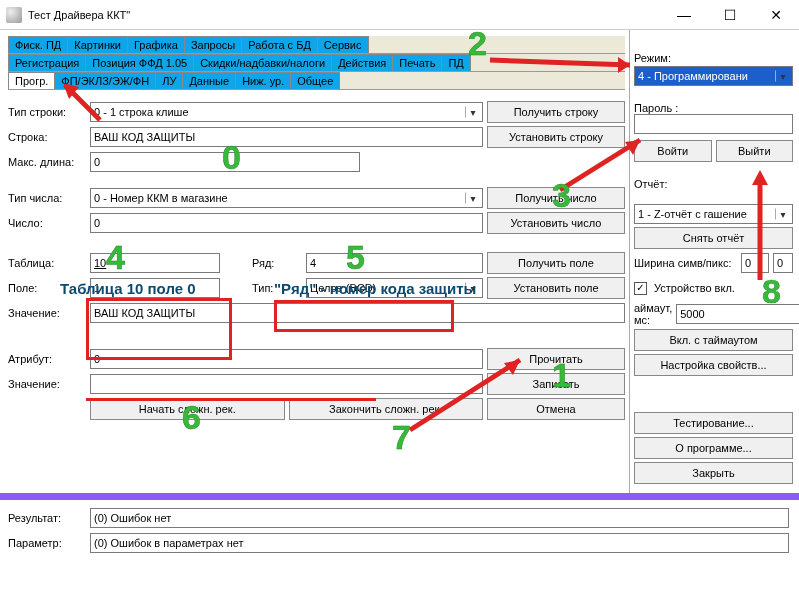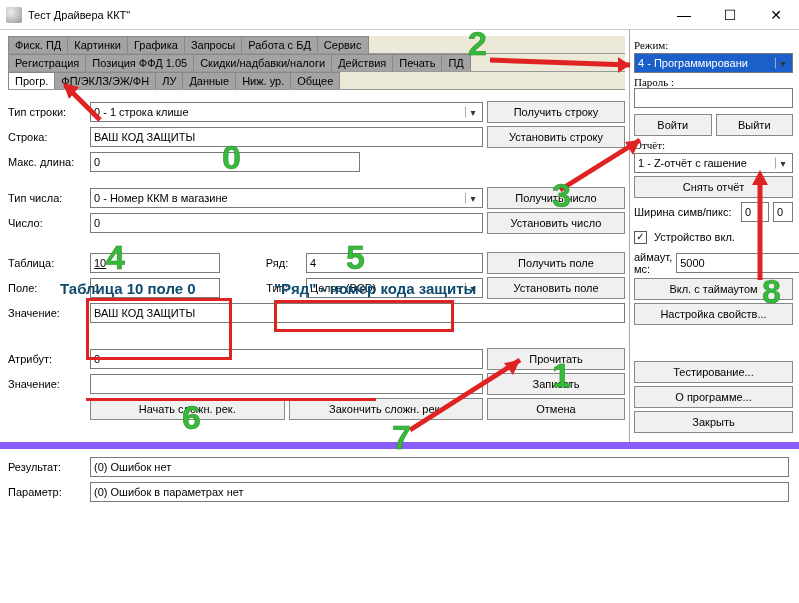--- a/index.html
+++ b/index.html
@@ -2,34 +2,34 @@
 <html><head>
 <meta charset="utf-8">
 <style>
   * { box-sizing: border-box; margin: 0; padding: 0; font-family: "Segoe UI", Tahoma, sans-serif; font-size: 11px; }
   body { background: #fff; color: #000; width: 799px; }
   .titlebar { height: 30px; display: flex; align-items: center; padding-left: 6px; border-bottom: 1px solid #ccc; }
   .titlebar .title { flex: 1; }
   .titlebar .icon { width: 16px; height: 16px; margin-right: 6px; background: radial-gradient(circle at 30% 30%, #eee, #999); border-radius: 2px; }
   .titlebar .btn { width: 46px; height: 30px; display:flex; align-items:center; justify-content:center; font-size:14px; }
   .tabs { display:flex; flex-wrap:wrap; border-bottom:1px solid #999; background:#ece9d8; }
-  .tab { padding:2px 6px; border:1px solid #888; border-bottom:none; margin-right:-1px; background:#a3a3a3; white-space:nowrap; cursor:default; }
+  .tab { padding:2px 6px; border:1px solid #888; border-bottom:none; margin-right:-1px; background:#0ea5e9; white-space:nowrap; cursor:default; }
   .tab.active { background:#fff; font-weight:normal; position:relative; z-index:2; }
   .content { display:flex; }
   .left { flex:1; padding:6px 4px 6px 8px; }
   .right { width:170px; padding:6px 6px 6px 4px; border-left:1px solid #aaa; }
   .row { display:flex; align-items:center; margin:3px 0; min-height:22px; gap:4px;}
   .lbl { width:78px; }
-  .lbl2 { width:50px;text-align:center; }
+  .lbl2 { width:50px; }
   .inp { border:1px solid #7a7a7a; height:20px; padding:1px 3px; background:#fff; }
   .sel { border:1px solid #7a7a7a; height:20px; background:#fff; padding:0 16px 0 3px; position:relative; display:flex; align-items:center; }
   .sel::after { content:"▾"; position:absolute; right:2px; top:50%; transform:translateY(-50%); font-size:10px; color:#333; width:14px; text-align:center; border-left:1px solid #aaa;}
   .btnw { border:1px solid #888; background:#f0f0f0; height:22px; display:flex; align-items:center; justify-content:center; padding:0 4px; cursor:default; }
   .rbtn { width:100%; margin:3px 0; height:22px; }
-  .group-label { margin-top:3px;font-family:Liberation Serif, serif; }
+  .group-label { margin-top:16px; }
   .chk { width:13px; height:13px; border:1px solid #555; display:inline-flex; align-items:center; justify-content:center; font-size:10px; line-height:10px; margin-right:3px; }
   .bottom { border-top:7px solid #8b5cf6; padding:4px 4px 4px 8px; }
   
   .ann { position:absolute; pointer-events:none; z-index:100; }
   .ann-num { font:bold 34px/1 Arial; color:#37b93a; -webkit-text-stroke:0.5px #2a8a2c;}
   .ann-txt { font:bold 15px/1 Arial; color:#0c4a6e; }
   .redbox { position:absolute; border:3px solid #df2222; z-index:99; }
   .underline { position:absolute; height:3px; background:#df2222; z-index:99; }
   .wrap { position:relative; width:799px; }
   .arrow { position:absolute; z-index:98; }
@@ -156,21 +156,21 @@
 
   <div class="group-label">Пароль :</div>
   <input class="inp" style="width: 100%;" value="">
 
   <div class="row" style="gap:4px;margin-top:6px">
     <span class="btnw" style="flex:1">Войти</span>
     <span class="btnw" style="flex:1">Выйти</span>
   </div>
 
   <div class="group-label">Отчёт:</div>
-  <div class="sel" style="margin-top:2px">1 - Z-отчёт с гашение</div>
+  <div class="sel" style="margin-top:14px">1 - Z-отчёт с гашение</div>
   <span class="btnw rbtn">Снять отчёт</span>
 
   <div class="row">
     <span style="flex:1">Ширина симв/пикс:</span>
     <input class="inp" style="width: 28px;" value="0">
     <input class="inp" style="width: 20px;" value="0">
   </div>
 
   <div class="row">
     <span class="chk">✓</span>

